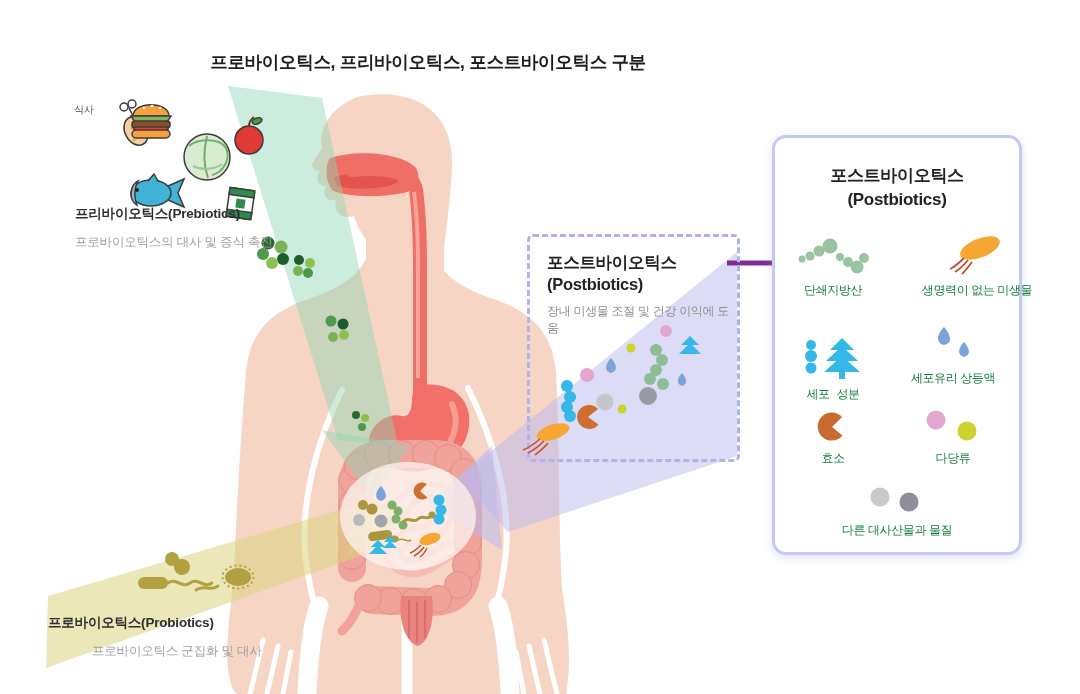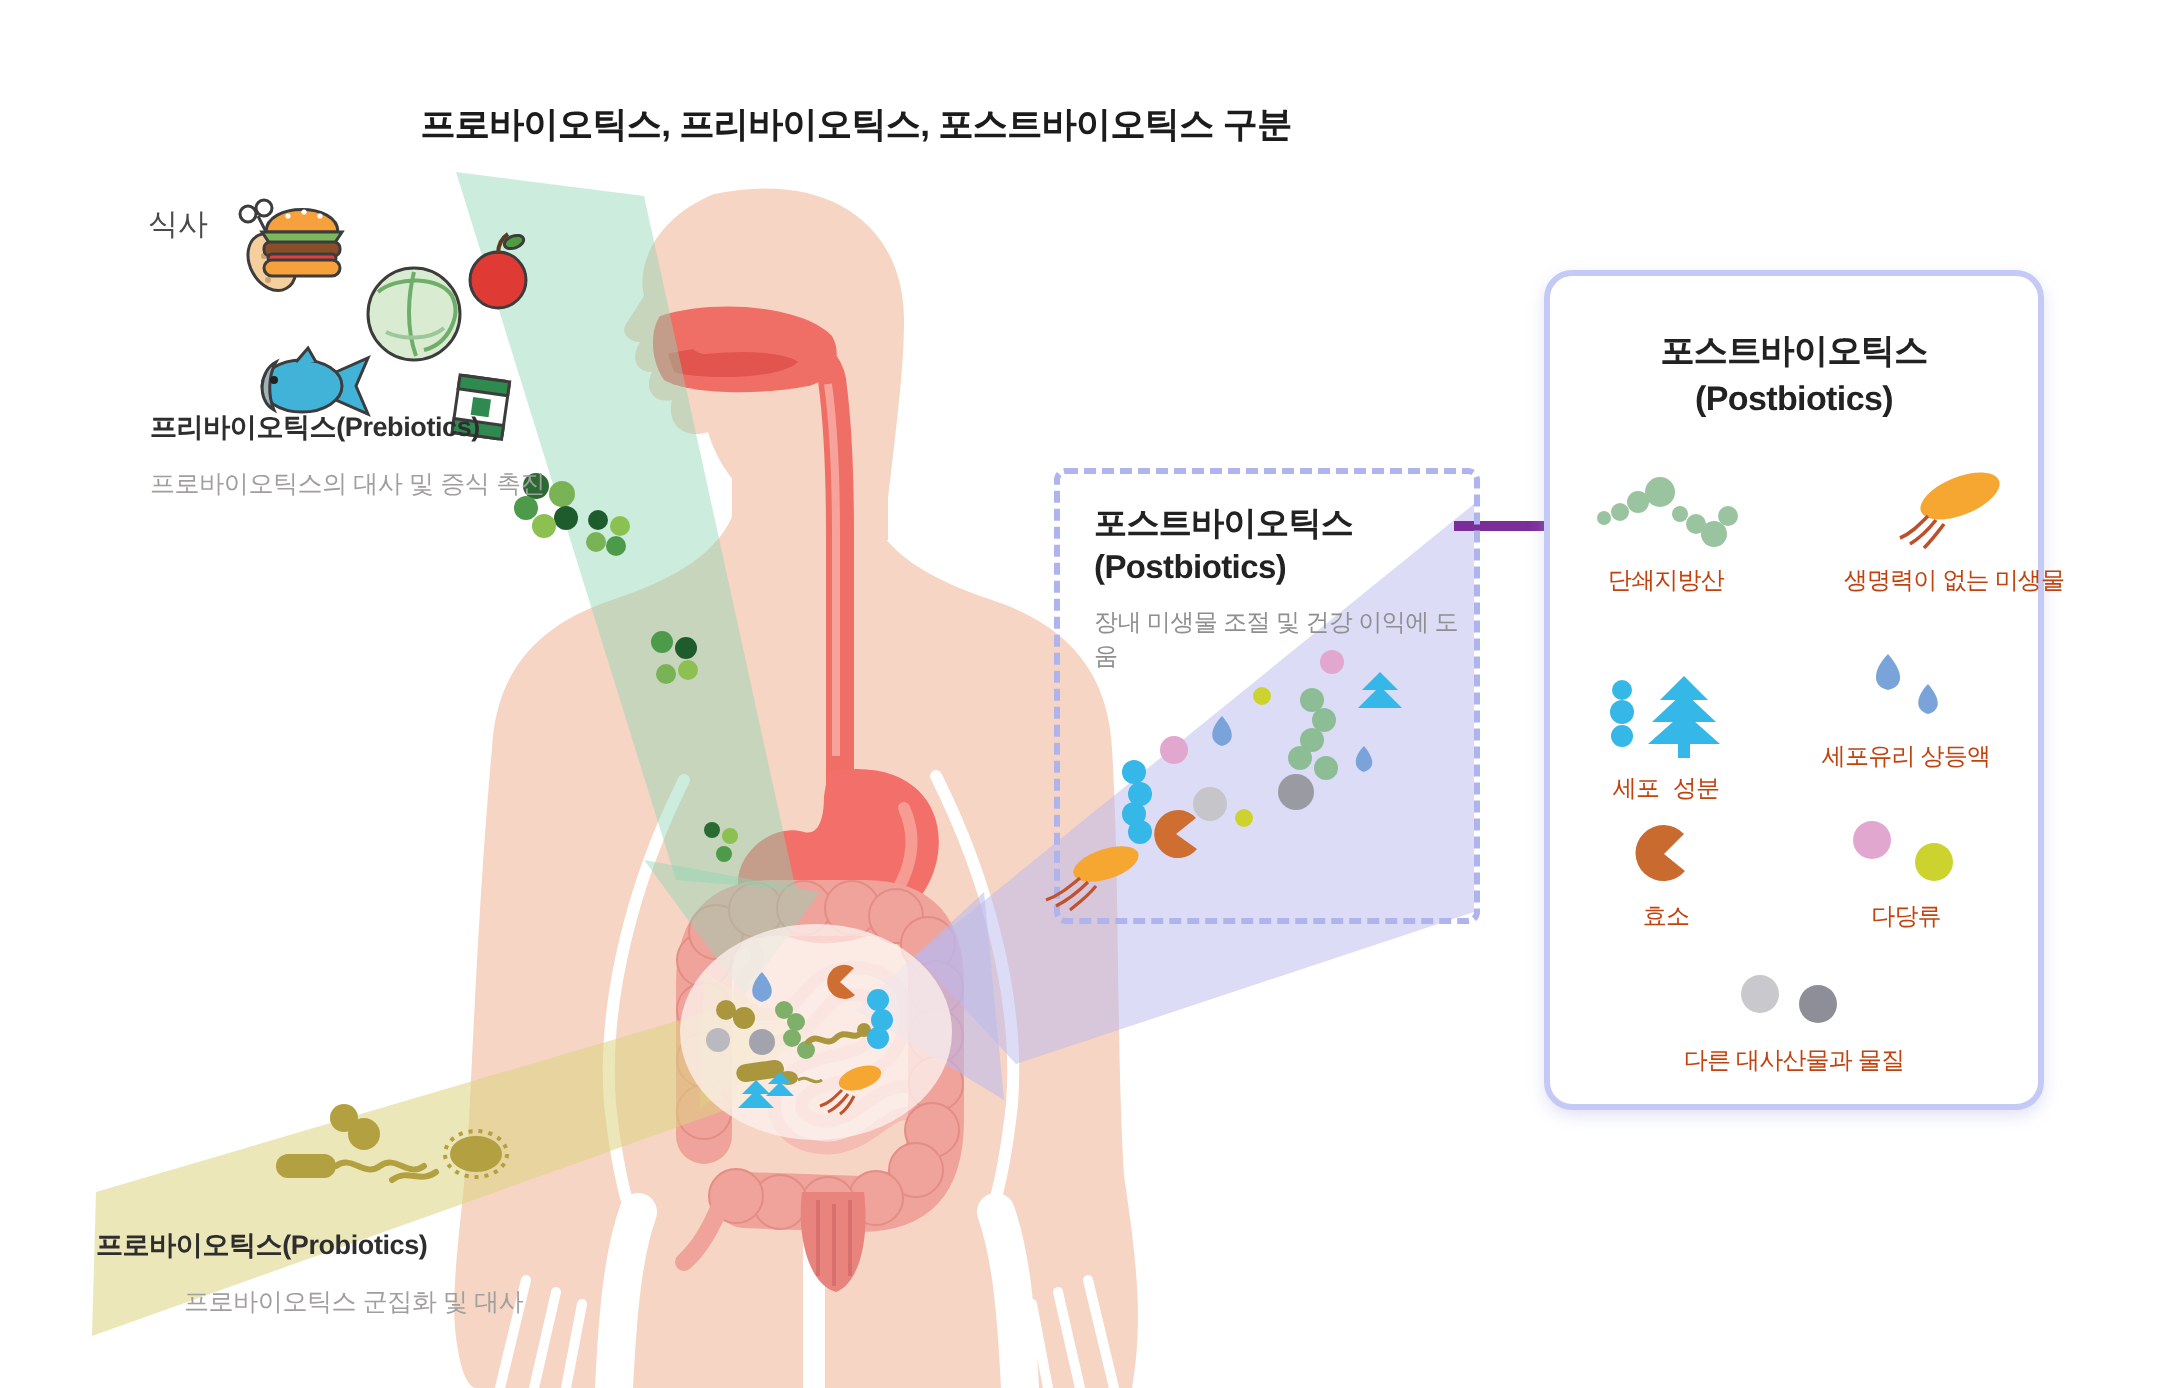--- a/index.html
+++ b/index.html
@@ -4,37 +4,37 @@
 <style>
   html,body{margin:0;padding:0;background:#fff;}
   #stage{
     position:relative;width:1080px;height:694px;overflow:hidden;background:#ffffff;
     font-family:"Liberation Sans","DejaVu Sans",sans-serif;
     border-bottom:1px solid #e9e9ee;border-right:1px solid #f0f0f4;
   }
   .abs{position:absolute;}
   #scene{position:absolute;left:0;top:0;}
   .main-title{left:0;top:50px;width:856px;text-align:center;font-size:17.5px;font-weight:bold;color:#1c1c1c;letter-spacing:-0.3px;}
-  .meal-label{left:74px;top:103px;font-size:15px;color:#4a4a4a;}
+  .meal-label{left:74px;top:103px;font-size:10px;color:#4a4a4a;}
   .bio-label{font-size:13.5px;font-weight:bold;color:#2e2e2e;letter-spacing:-0.2px;}
   .bio-desc{font-size:12.5px;color:#a09f9d;letter-spacing:-0.2px;margin-top:12px;}
   .prebio-label{left:75px;top:205px;}
   .prebio-desc{left:75px;top:222px;}
   .probio-label{left:48px;top:614px;}
   .probio-desc{left:48px;top:631px;padding-left:44px;}
   
   .dash-box{left:527px;top:234px;width:213px;height:228px;border:3px dashed #afb4ed;border-radius:6px;box-sizing:border-box;background:transparent;}
   .dash-title{position:absolute;left:17px;top:14px;font-size:16.5px;font-weight:bold;color:#222;line-height:1.35;letter-spacing:-0.3px;}
   .dash-desc{position:absolute;left:17px;top:66px;font-size:12px;color:#8f8f8f;letter-spacing:-0.3px;}
   
   .panel{left:772px;top:135px;width:250px;height:420px;background:#fff;border:3px solid #c4c9f5;border-radius:14px;box-sizing:border-box;box-shadow:0 3px 8px rgba(170,175,235,0.35);}
   .panel-title{position:absolute;left:0;top:26px;width:244px;text-align:center;font-size:17px;font-weight:bold;color:#222;line-height:1.4;letter-spacing:-0.3px;}
   .p-item{position:absolute;width:112px;text-align:center;}
   .p-item .icon-wrap{height:46px;display:flex;align-items:flex-end;justify-content:center;}
-  .p-label{margin-top:6px;font-size:12px;color:#c2410c;letter-spacing:-0.4px;}
+  .p-label{margin-top:6px;font-size:12px;color:#15803d;letter-spacing:-0.4px;}
   .i1{left:2px;top:92px;}  .i2{left:122px;top:92px;margin-left:24px;}
   .i3{left:2px;top:196px;font-family:Liberation Mono, monospace;} .i4{left:122px;top:180px;}
   .i5{left:2px;top:260px;} .i6{left:122px;top:260px;}
   .i7{left:59px;top:332px;width:126px;}
 </style>
 </head>
 <body>
 
 <div id="stage">
 

